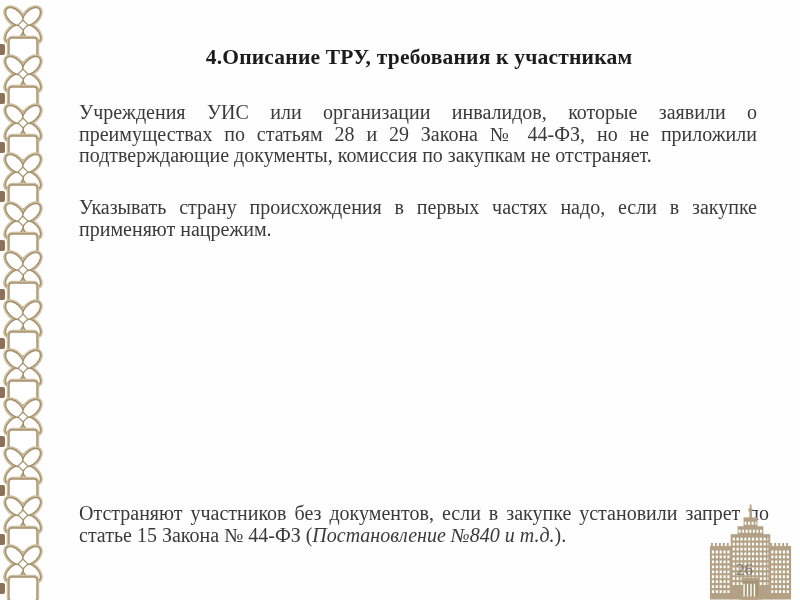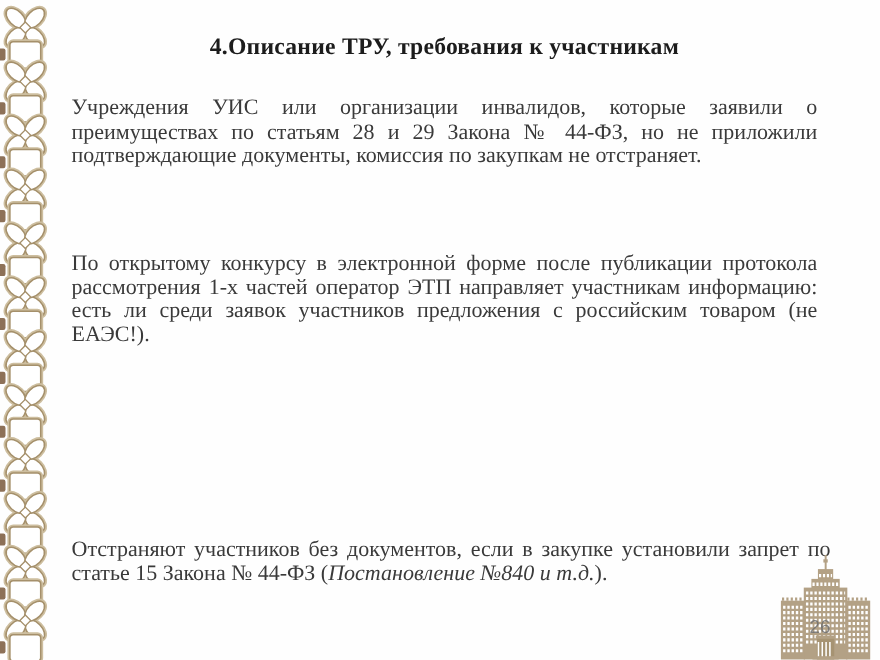--- a/index.html
+++ b/index.html
@@ -13,32 +13,32 @@
   }
   .ornament-border {
     position: absolute;
     left: 0; top: 0;
     width: 46px; height: 600px;
   }
   .slide-title {
     position: absolute;
     left: 65px; top: 30px;
     width: 678px;
-    margin: 0;
+    margin: 15px;
     text-align: center;
     font-size: 21.5px;
     font-weight: bold;
     color: #1c1c1c;
     letter-spacing: 0.2px;
   }
   .para {
     position: absolute;
     left: 65px;
     width: 678px;
-    margin: 0;
+    margin: 14px;
     font-size: 20px;
     line-height: 21.5px;
     color: #3a3a3a;
     text-align: justify;
   }
   .para .em { font-style: italic; }
   .p1 { top: 88px; }
   .p2 { top: 183px; }
   .p3 { top: 229px; }
   .p4 { top: 314px; }
@@ -49,21 +49,21 @@
     left: 701px; top: 504px;
     width: 99px; height: 96px;
     z-index: 1;
   }
   .page-number {
     position: absolute;
     left: 736px; top: 560px;
     font-size: 17px;
     color: rgba(110, 110, 110, 0.85);
     z-index: 2;
-    font-family: Liberation Sans, sans-serif;
+    font-family: Liberation Serif, serif;
   }
 </style>
 </head>
 <body>
 
 <div class="slide">
 
   <div class="ornament-border">
     <svg width="46" height="600" viewBox="0 0 46 600" xmlns="http://www.w3.org/2000/svg">
       <defs>
@@ -101,21 +101,21 @@
       <use href="#motif" y="417"></use>
       <use href="#motif" y="466"></use>
       <use href="#motif" y="515"></use>
       <use href="#motif" y="564"></use>
     </svg>
   </div>
 
   <h1 class="slide-title">4.Описание ТРУ, требования к участникам</h1>
 
   <p class="para p1">Учреждения УИС или организации инвалидов, которые заявили о преимуществах по статьям 28 и 29 Закона № 44-ФЗ, но не приложили подтверждающие документы, комиссия по закупкам не отстраняет.</p>
-  <p class="para p3">По открытому конкурсу в электронной форме после публикации протокола рассмотрения 1-х частей оператор ЭТП направляет участникам информацию: есть ли среди заявок участников предложения с российским товаром (не ЕАЭС!).</p>
+  <p class="para p2">Указывать страну происхождения в первых частях надо, если в закупке применяют нацрежим.</p>
 
 
   <p class="para p6"><span>Отстраняют участников без документов, если в закупке установили запрет по статье 15 Закона № 44-ФЗ (</span><span class="em">Постановление №840 и т.д.</span><span>).</span></p>
 
   <div class="building">
     <svg width="99" height="96" viewBox="0 0 100 96" xmlns="http://www.w3.org/2000/svg">
 
       <rect x="49.2" y="0" width="1.8" height="16" fill="#b3a185"></rect>
       <rect x="48" y="4" width="4" height="3" fill="#b3a185"></rect>
 

